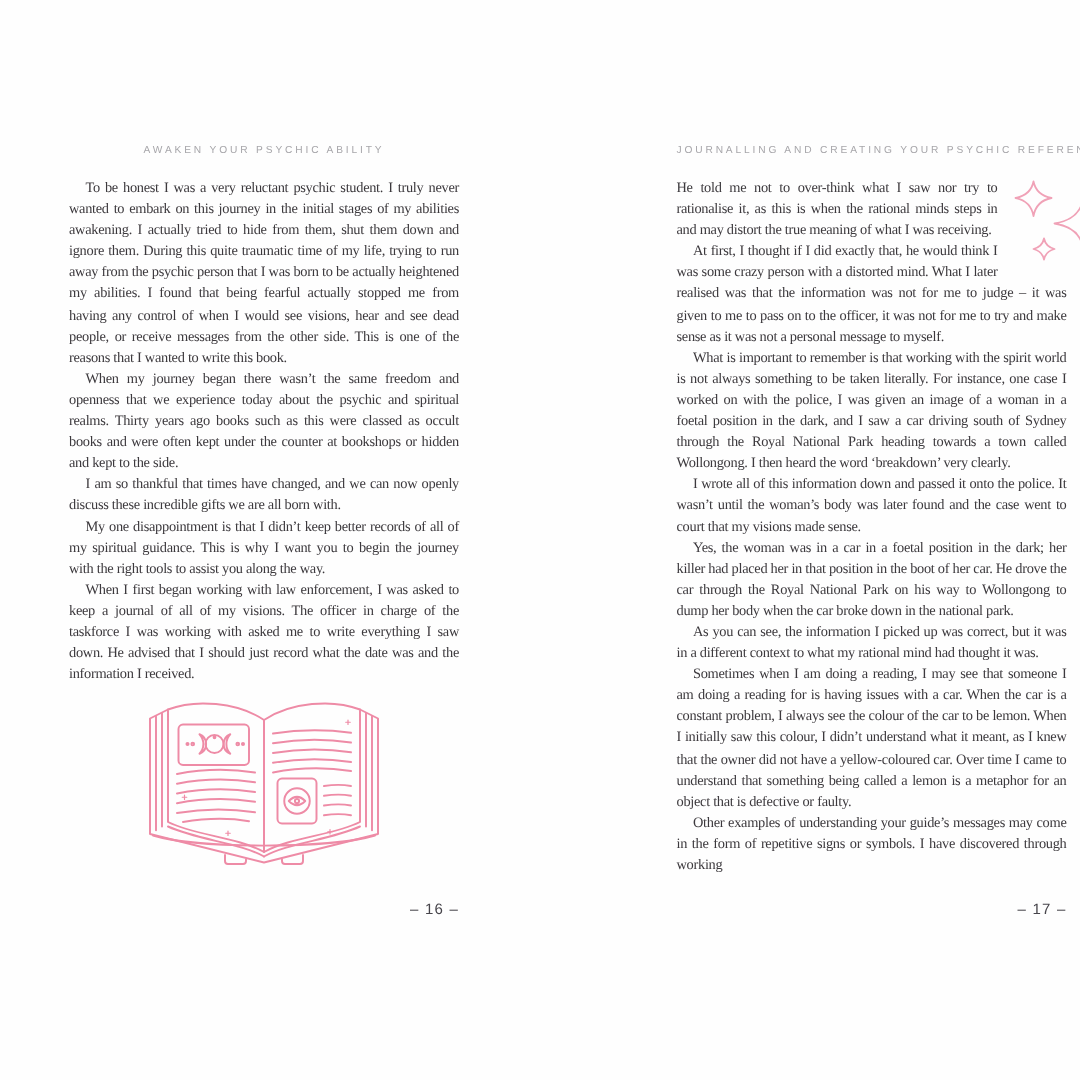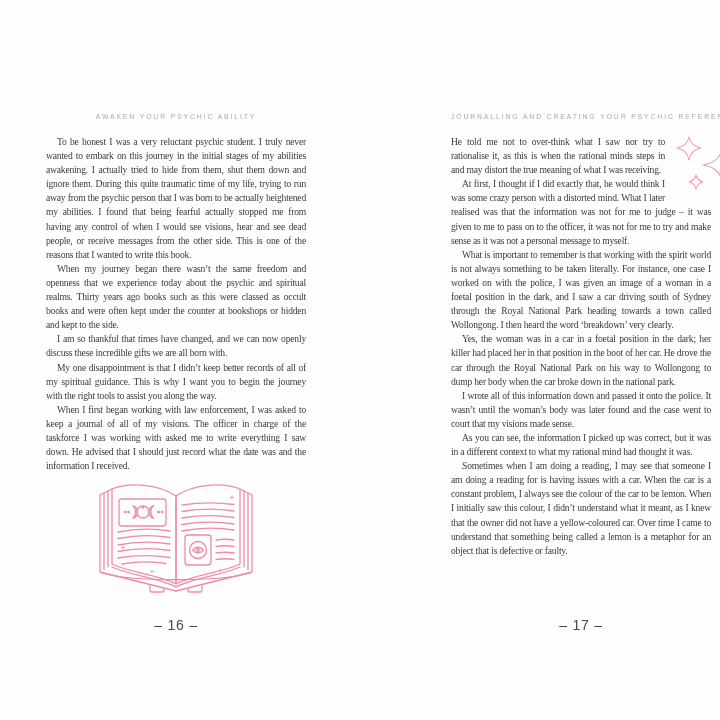--- a/index.html
+++ b/index.html
@@ -1,21 +1,21 @@
 <!DOCTYPE html>
 <html><head>
 <meta charset="utf-8">
 <style>
   html,body{margin:0;padding:0;}
   body{
     width:720px;height:720px;position:relative;overflow:hidden;
     background:#fefefe;
     font-family:"Liberation Serif", serif;
   }
-  .page{position:absolute;top:16px;width:260px;height:540px;}
+  .page{position:absolute;top:0;width:260px;height:540px;}
   .page-left{left:46px;}
   .page-right{left:413px;margin-left:38px;}
 
   .running-header{
     position:absolute;top:97px;left:0;width:100%;
     text-align:center;
     font-family:"Liberation Sans", sans-serif;
     font-size:6.8px;letter-spacing:1.9px;
     color:#a7a6aa;
     white-space:nowrap;
@@ -34,23 +34,23 @@
     position:relative;
   }
   .sparkle-float svg{position:absolute;top:0;left:0;overflow:visible;}
 
   .illustration-book{
     position:absolute;top:458px;left:0;width:100%;
     text-align:center;
   }
   .page-number{
     position:absolute;top:601px;left:0;width:100%;
-    text-align:center;
+    text-align:right;
     font-family:"Liberation Sans", sans-serif;
-    font-size:14px;letter-spacing:0.8px;
+    font-size:10px;letter-spacing:0.8px;
     color:#47454b;
   }
 </style>
 </head>
 <body>
 
 <div class="page page-left" data-name="page-left">
   <div class="running-header" data-name="running-header-left">AWAKEN YOUR PSYCHIC ABILITY</div>
   <div class="page-body" data-name="page-left-body">
       <p data-name="body-paragraph">To be honest I was a very reluctant psychic student. I truly never wanted to embark on this journey in the initial stages of my abilities awakening. I actually tried to hide from them, shut them down and ignore them. During this quite traumatic time of my life, trying to run away from the psychic person that I was born to be actually heightened my abilities. I found that being fearful actually stopped me from having any control of when I would see visions, hear and see dead people, or receive messages from the other side. This is one of the reasons that I wanted to write this book.</p>
@@ -137,20 +137,21 @@
 
         <path d="M53,14 Q55.5,27.5 72,30 Q55.5,32.5 53,46 Q50.5,32.5 34,30 Q50.5,27.5 53,14 Z"></path>
 
         <path d="M27,40 Q28.2,45.5 34,47 Q28.2,48.5 27,54 Q25.8,48.5 20,47 Q25.8,45.5 27,40 Z"></path>
       </svg>
       </span>
     </div>
   <p data-name="body-paragraph">He told me not to over-think what I saw nor try to rationalise it, as this is when the rational minds steps in and may distort the true meaning of what I was receiving.</p>
       <p data-name="body-paragraph">At first, I thought if I did exactly that, he would think I was some crazy person with a distorted mind. What I later realised was that the information was not for me to judge – it was given to me to pass on to the officer, it was not for me to try and make sense as it was not a personal message to myself.</p>
       <p data-name="body-paragraph">What is important to remember is that working with the spirit world is not always something to be taken literally. For instance, one case I worked on with the police, I was given an image of a woman in a foetal position in the dark, and I saw a car driving south of Sydney through the Royal National Park heading towards a town called Wollongong. I then heard the word ‘breakdown’ very clearly.</p>
+      <p data-name="body-paragraph">I wrote all of this information down and passed it onto the police. It wasn’t until the woman’s body was later found and the case went to court that my visions made sense.</p>
       <p data-name="body-paragraph">Yes, the woman was in a car in a foetal position in the dark; her killer had placed her in that position in the boot of her car. He drove the car through the Royal National Park on his way to Wollongong to dump her body when the car broke down in the national park.</p>
-      <p data-name="body-paragraph">I wrote all of this information down and passed it onto the police. It wasn’t until the woman’s body was later found and the case went to court that my visions made sense.</p>
       <p data-name="body-paragraph">As you can see, the information I picked up was correct, but it was in a different context to what my rational mind had thought it was.</p>
       <p data-name="body-paragraph">Sometimes when I am doing a reading, I may see that someone I am doing a reading for is having issues with a car. When the car is a constant problem, I always see the colour of the car to be lemon. When I initially saw this colour, I didn’t understand what it meant, as I knew that the owner did not have a yellow-coloured car. Over time I came to understand that something being called a lemon is a metaphor for an object that is defective or faulty.</p>
+      <p data-name="body-paragraph">Other examples of understanding your guide’s messages may come in the form of repetitive signs or symbols. I have discovered through working</p>
     </div>
 
   <div class="page-number" data-name="page-number-right">– 17 –</div>
 </div>
 
 </body></html>

